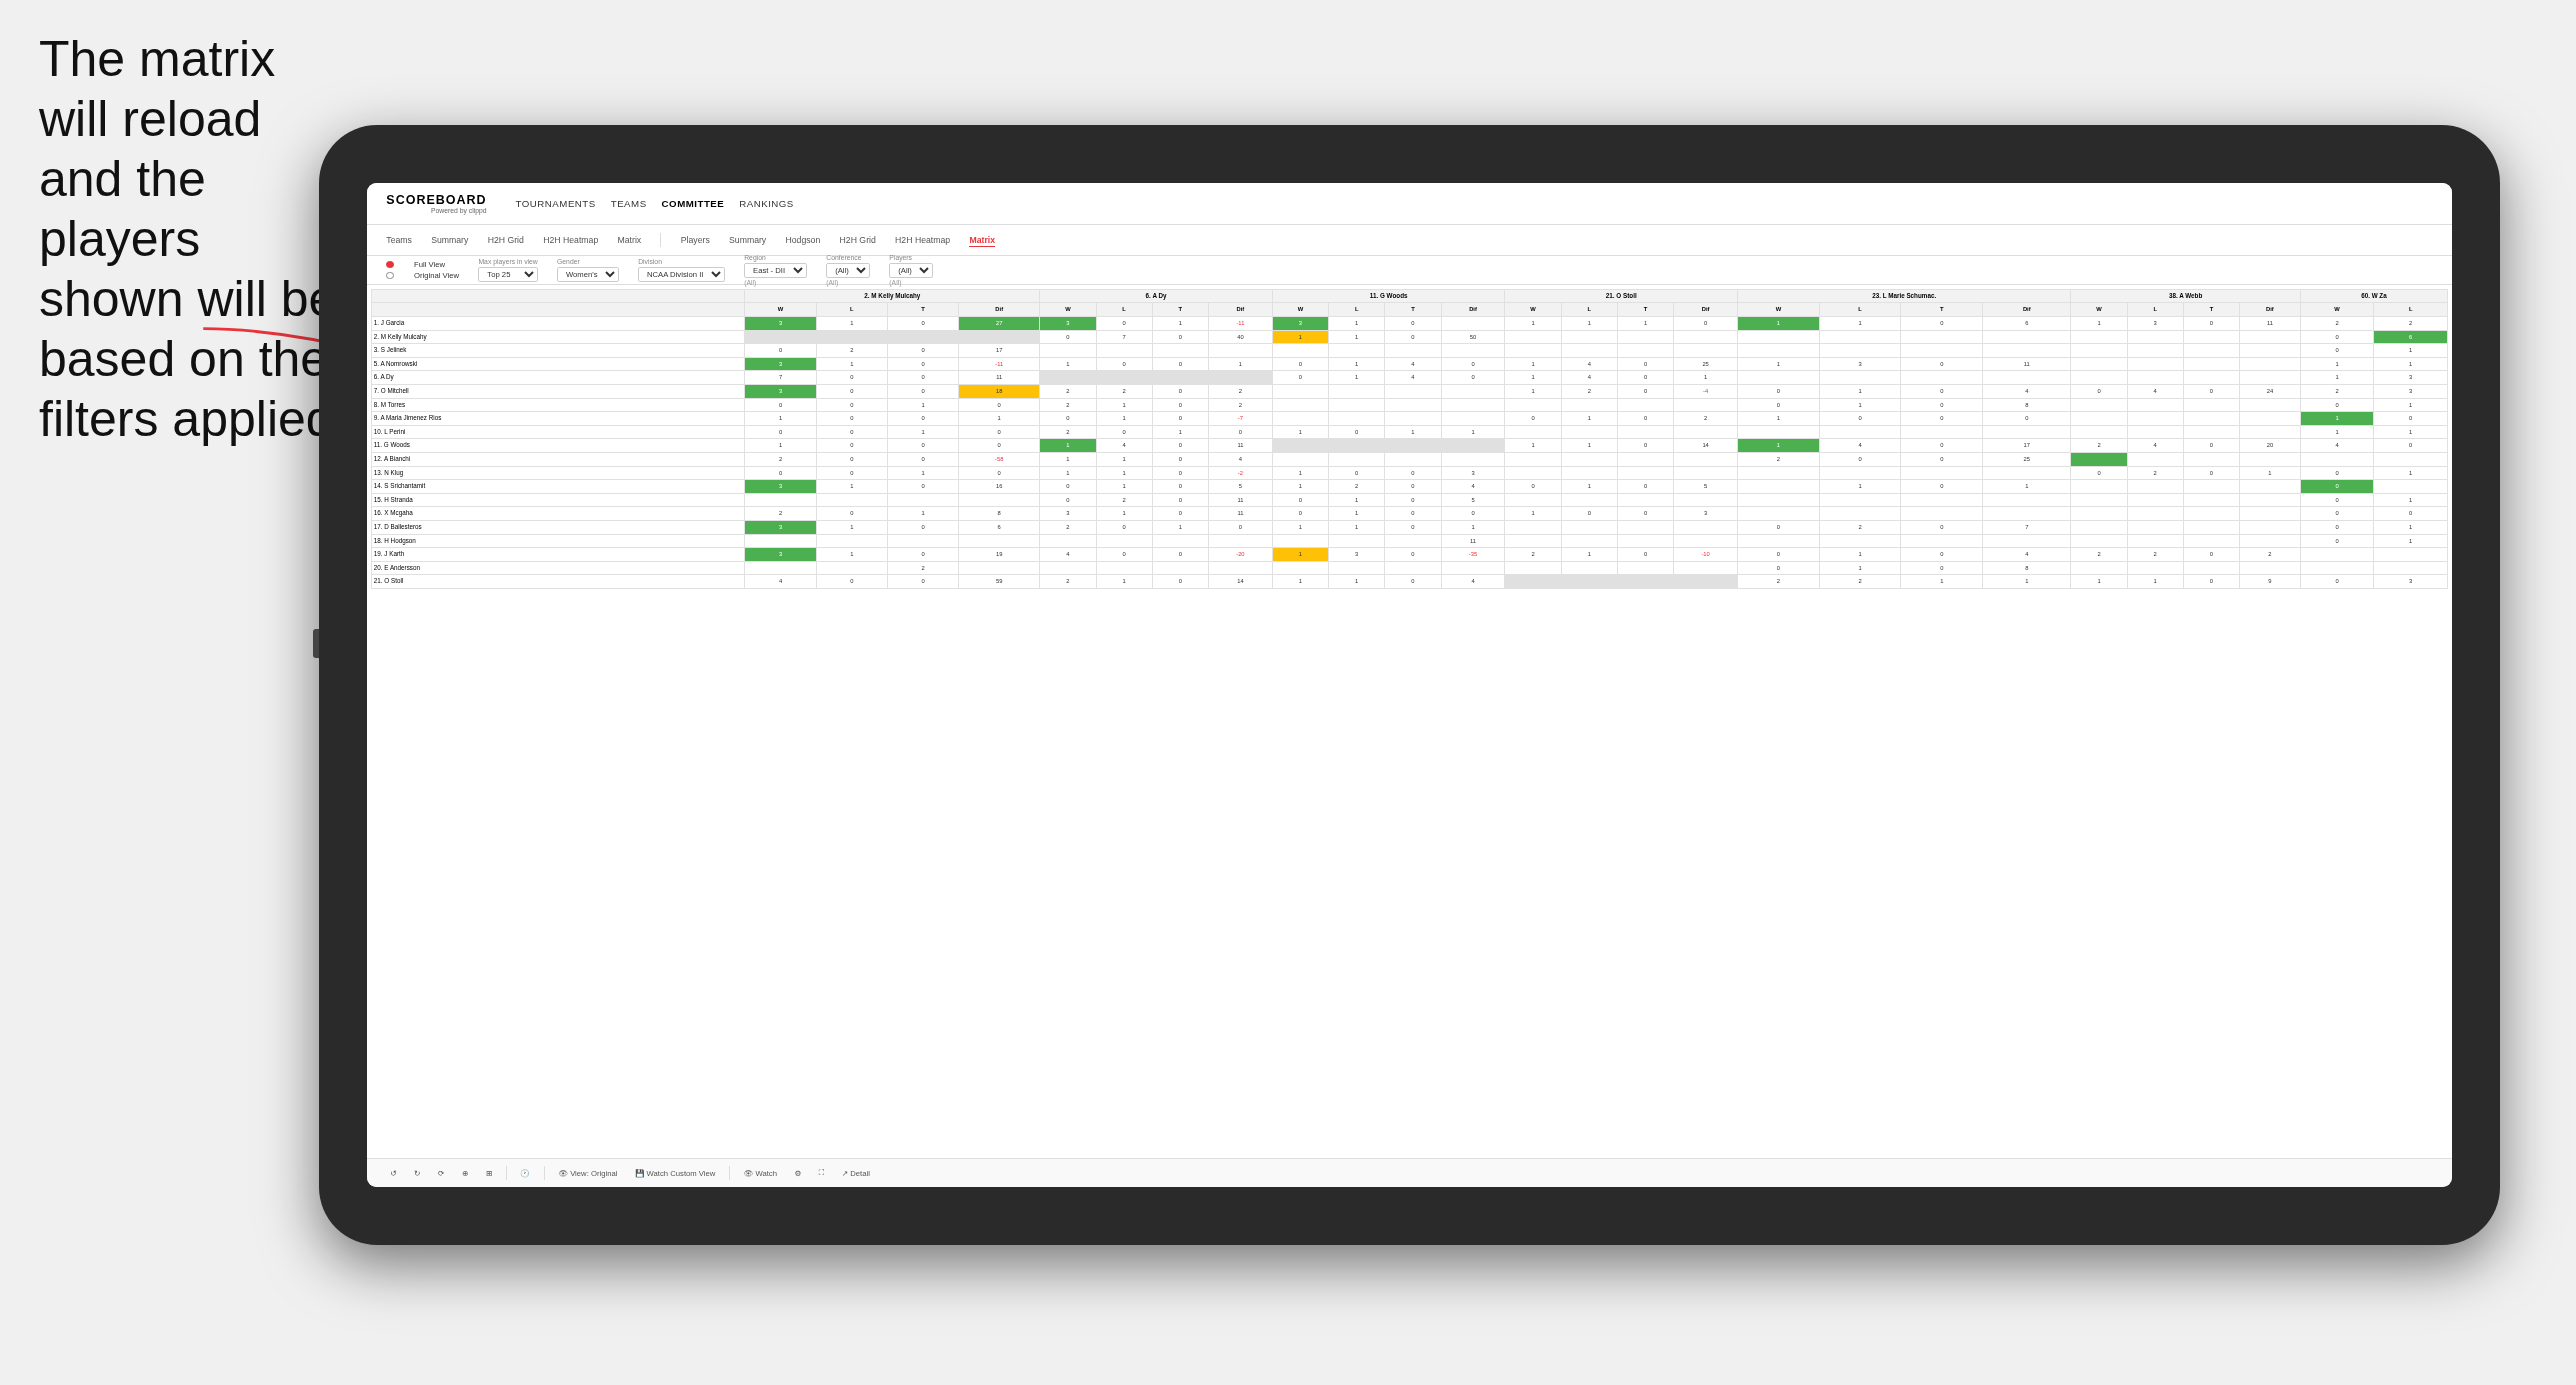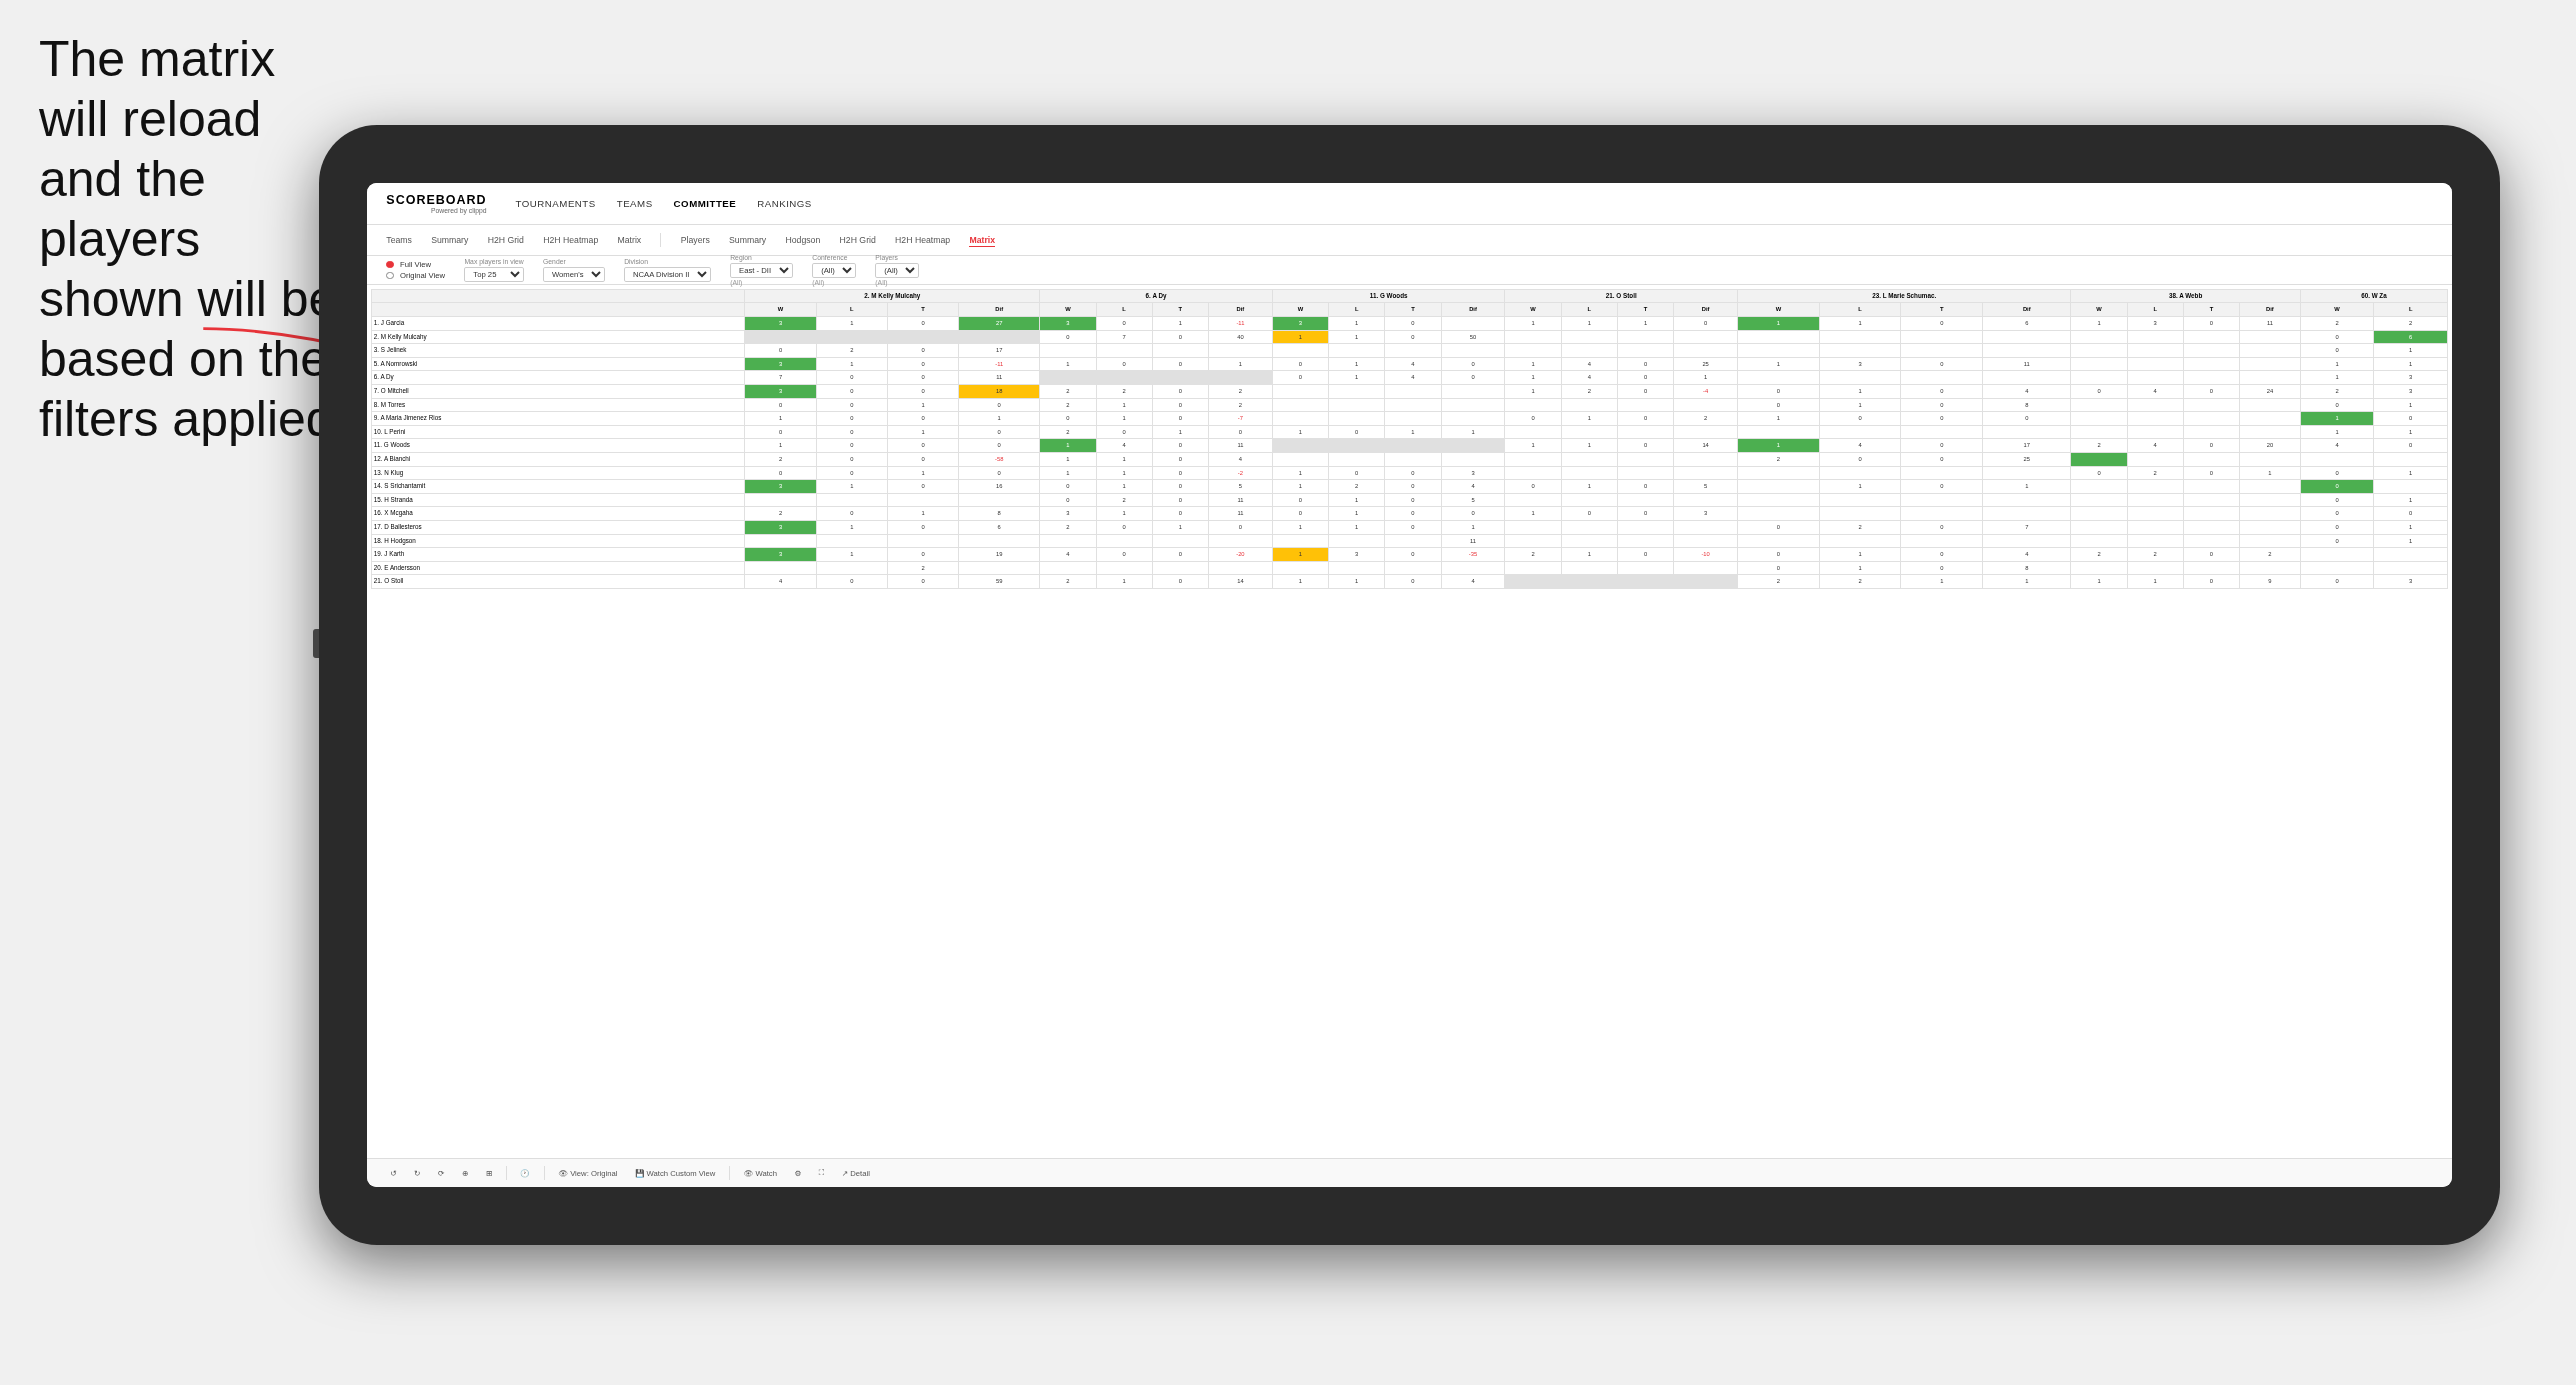--- a/index.html
+++ b/index.html
@@ -82,21 +82,21 @@
       letter-spacing: 1px;
     }
 
     .logo-sub {
       font-size: 6.8px;
       color: #666;
     }
 
     .nav-items {
       display: flex;
-      gap: 21px;
+      gap: 15px;
     }
 
     .nav-item {
       font-size: 9.7px;
       color: #333;
       cursor: pointer;
       padding: 3.9px 0;
       text-transform: uppercase;
       letter-spacing: 0.5px;
     }
@@ -159,21 +159,21 @@
 
     .radio-group {
       display: flex;
       flex-direction: column;
       gap: 1.9px;
     }
 
     .radio-option {
       display: flex;
       align-items: center;
-      gap: 6px;
+      gap: 20px;
       font-size: 7.7px;
       color: #333;
     }
 
     .radio-dot {
       width: 7.7px;
       height: 7.7px;
       border-radius: 50%;
       border: 1px solid #888;
       background: #fff;

